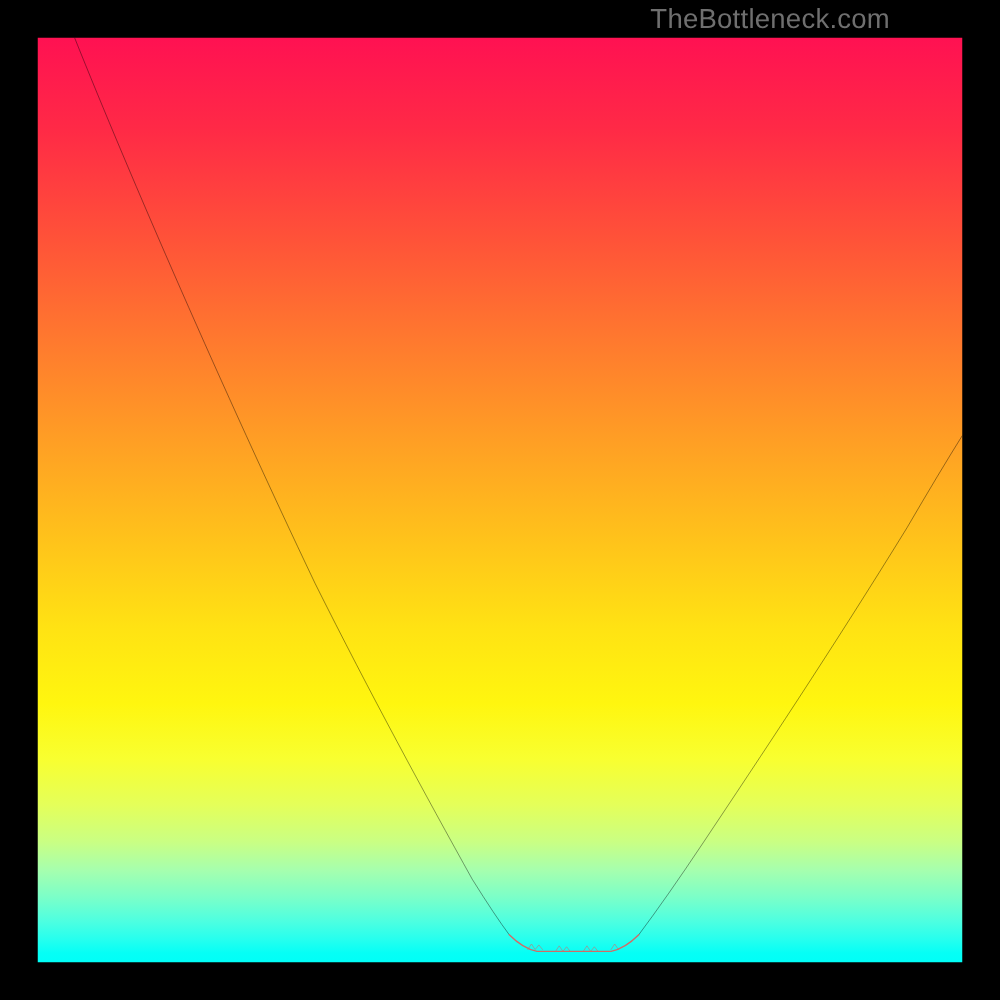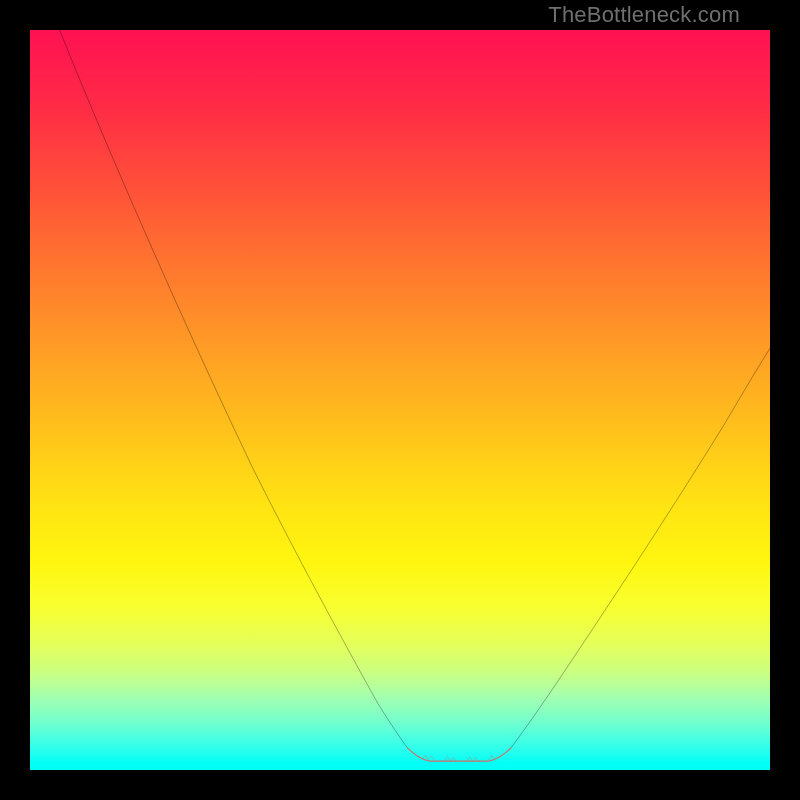--- a/index.html
+++ b/index.html
@@ -9,21 +9,20 @@
     height: 800px;
     background: #000;
     font-family: Arial, Helvetica, sans-serif;
     overflow: hidden;
   }
   .frame {
     position: relative;
     width: 728px;
     height: 800px;
     background: #000;
-    padding-left: 28px;
   }
   .plot {
     position: absolute;
     left: 30px;
     top: 30px;
     width: 740px;
     height: 740px;
     overflow: hidden;
   }
   .gradient {

